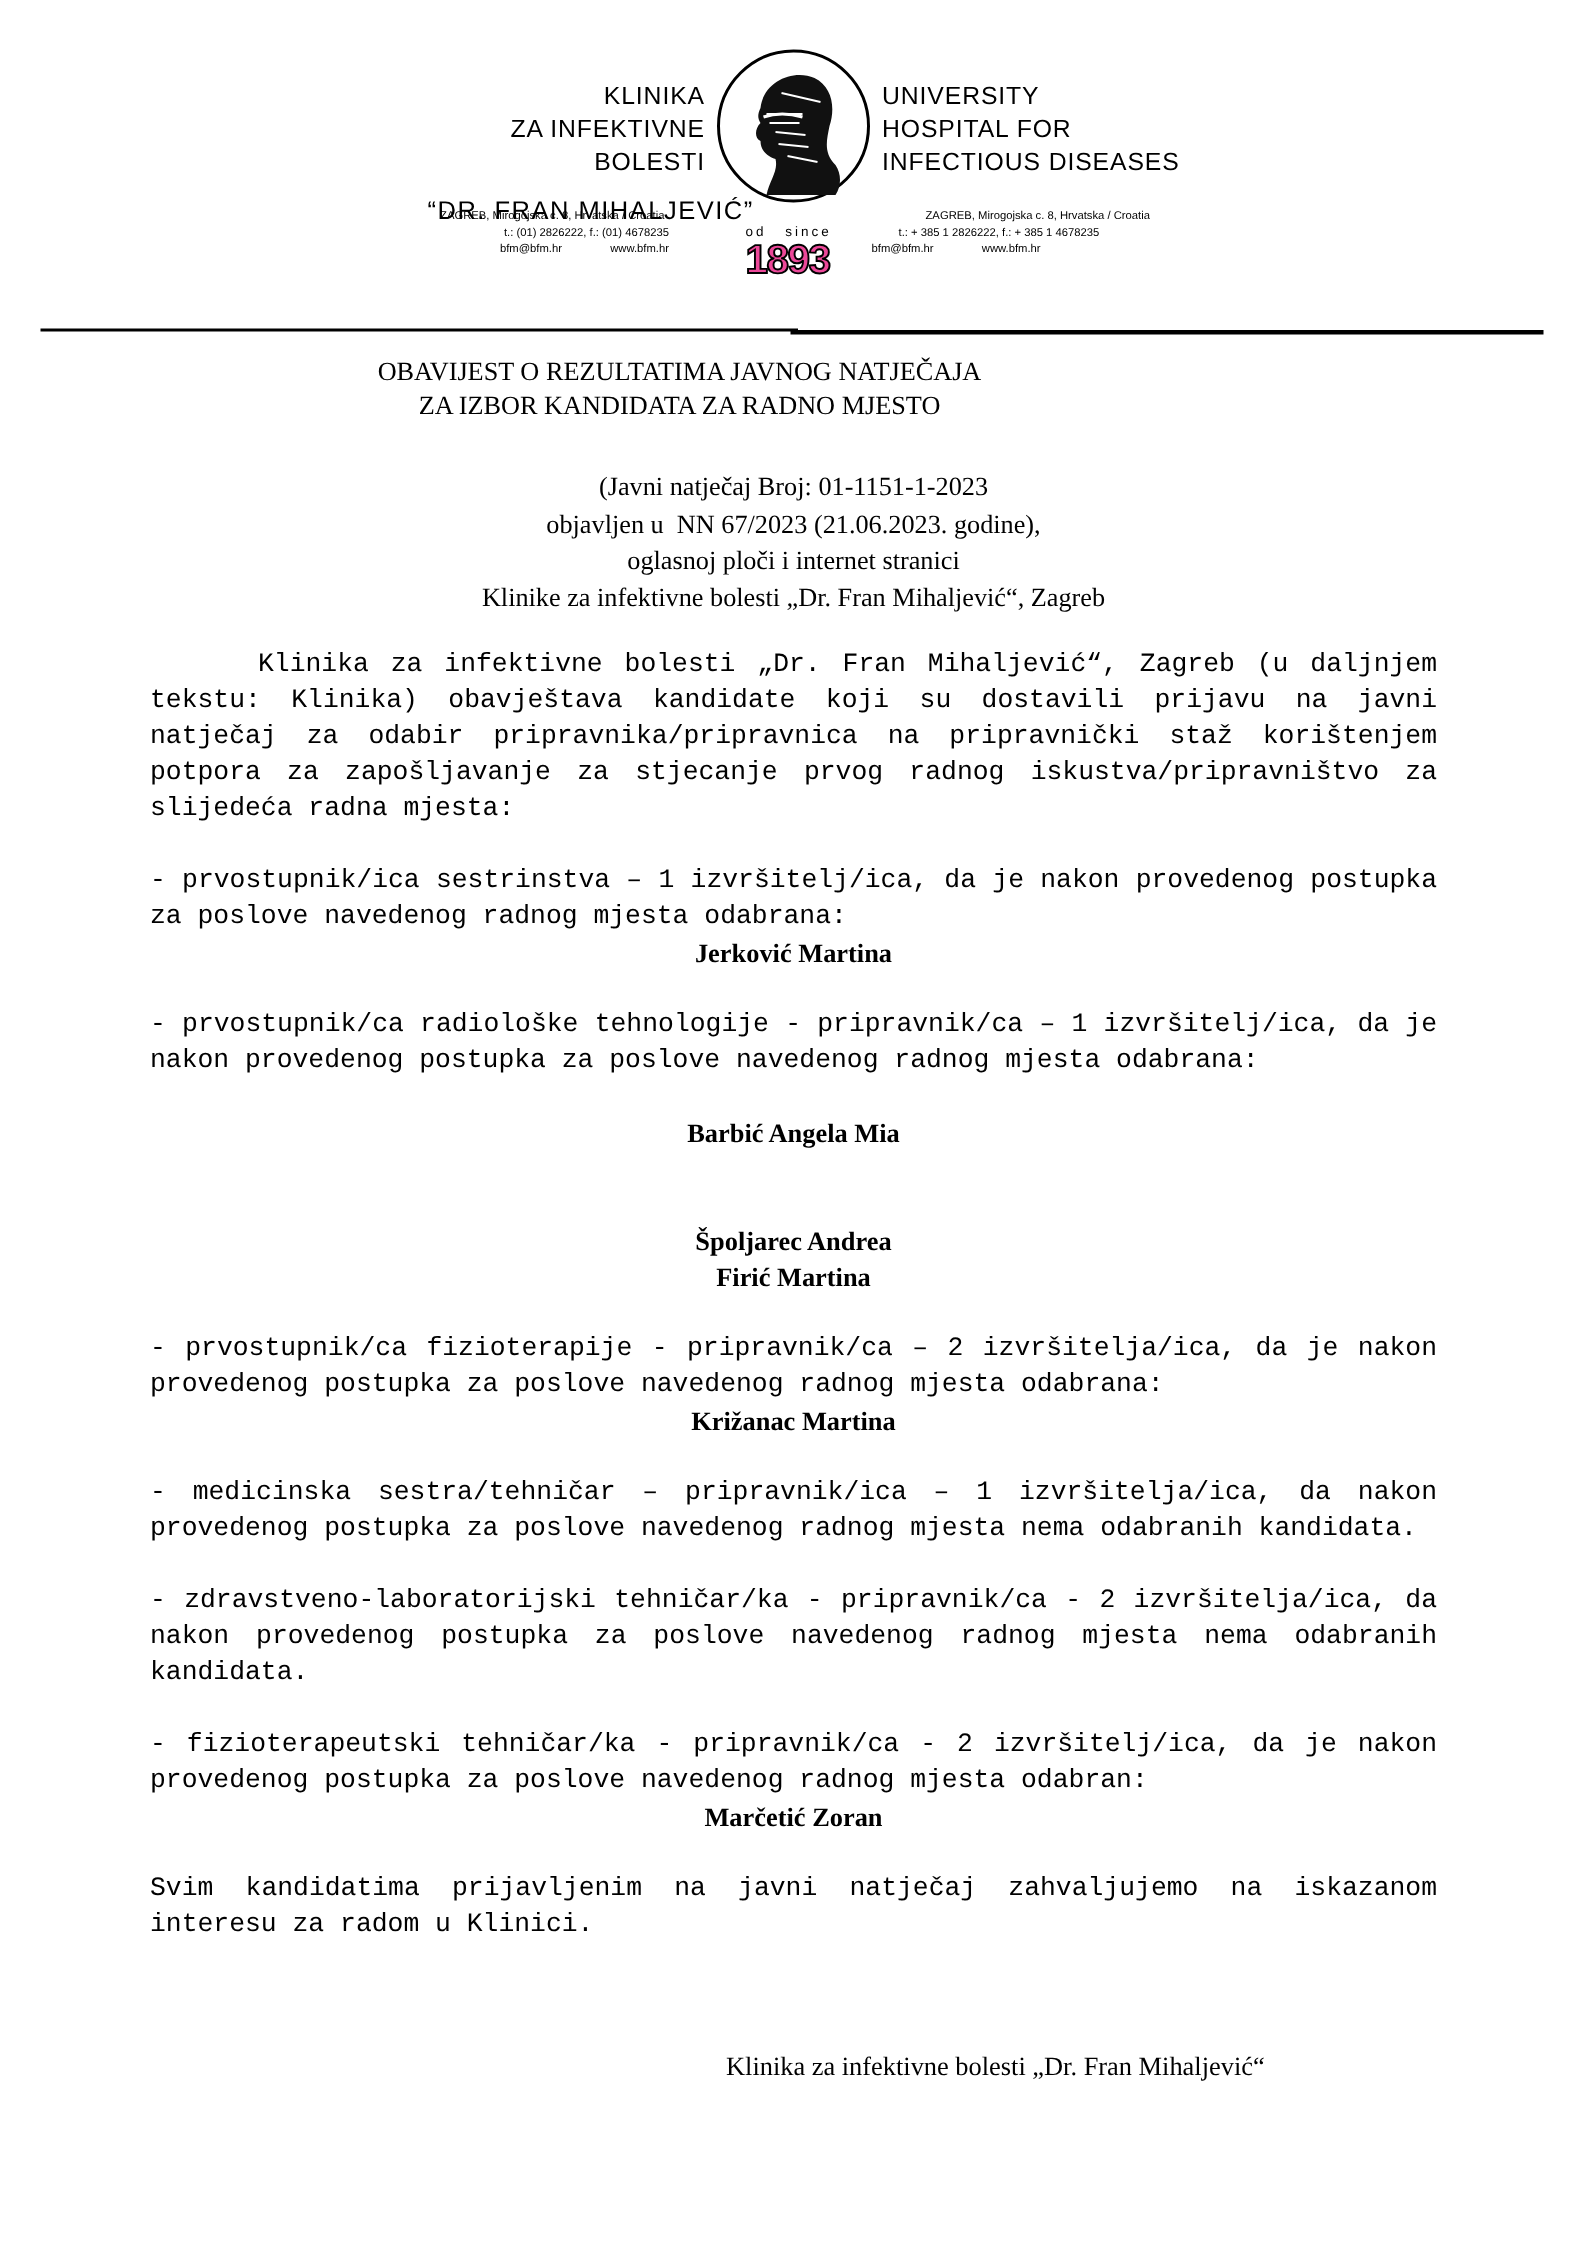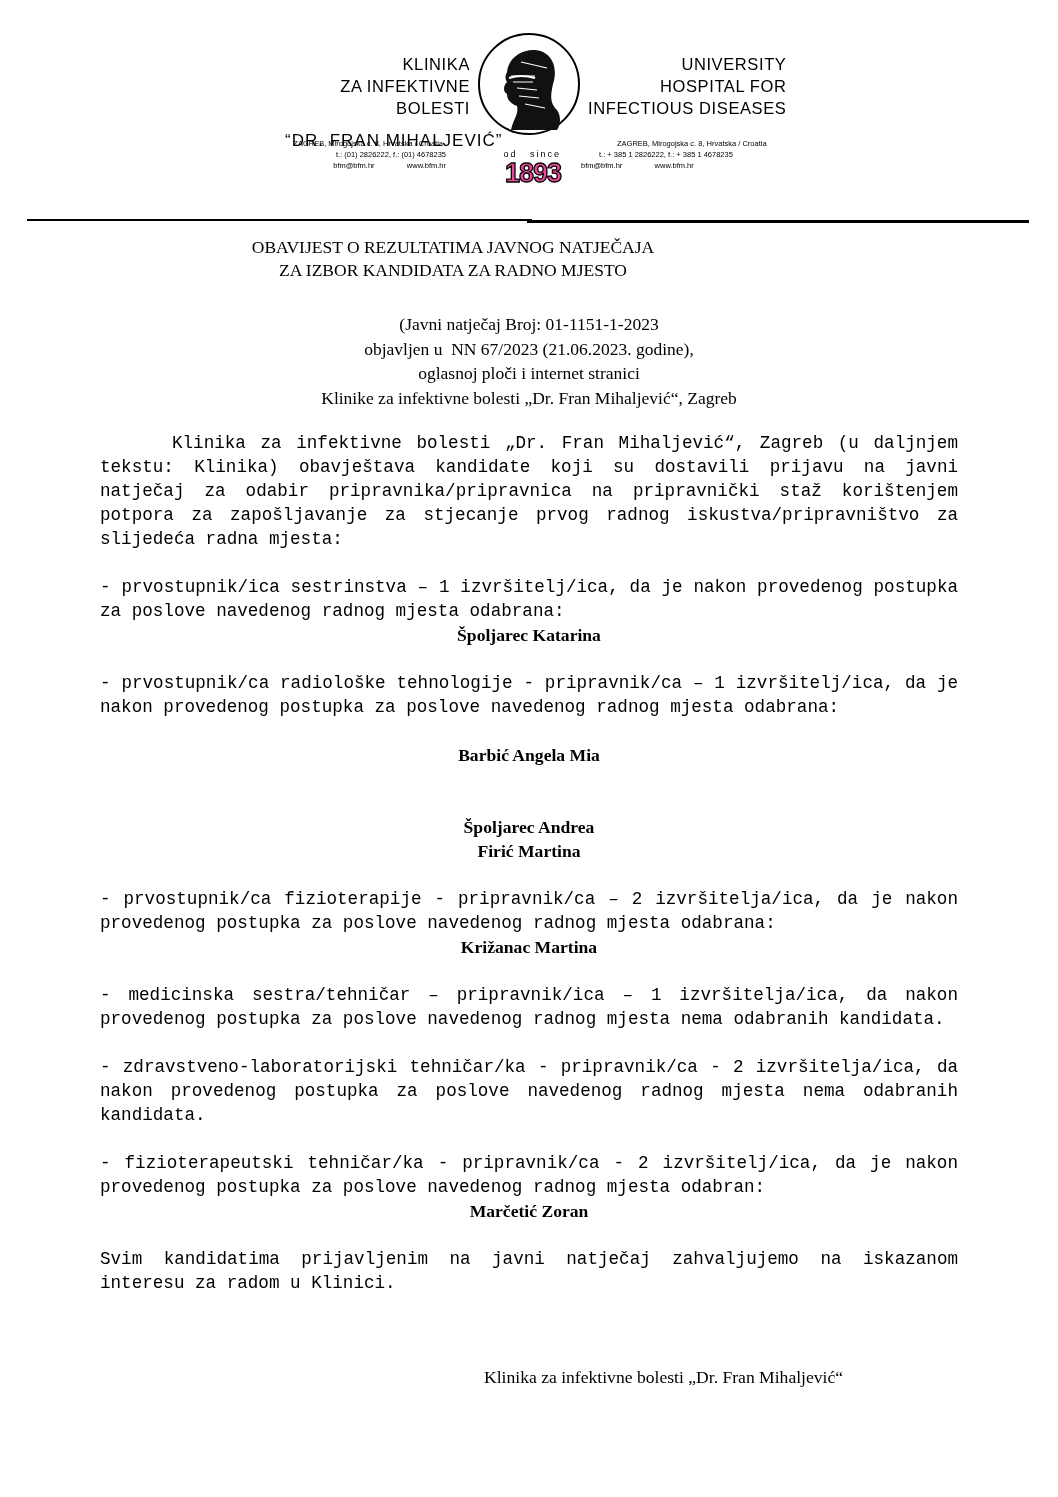--- a/index.html
+++ b/index.html
@@ -1,27 +1,27 @@
 <!DOCTYPE html>
 <html><head>
 <meta charset="utf-8">
 <style>
   html, body { margin: 0; padding: 0; background: #ffffff; }
   body { width: 1058px; height: 1497px; position: relative; overflow: hidden; color: #000; font-family: "Liberation Serif", serif; }
 
   
   .lh { position: absolute; left: 0; top: 0; width: 1058px; height: 200px; }
   .lh-left-name { position: absolute; right: 588px; top: 53px; text-align: right; font-family: "Liberation Sans", sans-serif; font-size: 16.5px; line-height: 22px; letter-spacing: 0.6px; }
-  .lh-right-name { position: absolute; left: 588px; top: 53px; text-align: right; font-family: "Liberation Sans", sans-serif; font-size: 16.5px; line-height: 22px; letter-spacing: 0.6px; }
+  .lh-right-name { position: absolute; left: 588px; top: 53px; text-align: left; font-family: "Liberation Sans", sans-serif; font-size: 16.5px; line-height: 22px; letter-spacing: 0.6px; }
   .lh-logo { position: absolute; left: 477px; top: 32px; width: 104px; height: 104px; }
   .lh-founder { position: absolute; left: 285px; top: 131px; width: 500px; text-align: left; font-family: "Liberation Sans", sans-serif; font-size: 17px; letter-spacing: 1px; }
   .lh-addr-left { position: absolute; right: 612px; top: 138px; text-align: right; font-family: "Liberation Sans Narrow", "Liberation Sans", sans-serif; font-size: 7.5px; line-height: 11px; }
   .lh-addr-left div:nth-child(2), .lh-addr-left div:nth-child(3) { }
   .lh-addr-right { position: absolute; left: 581px; top: 138px; text-align: left; font-family: "Liberation Sans Narrow", "Liberation Sans", sans-serif; font-size: 7.5px; line-height: 11px; }
-  .lh-since { position: absolute; left: 497px; top: 150px; width: 64px; text-align: right; font-family: "Liberation Sans", sans-serif; }
+  .lh-since { position: absolute; left: 497px; top: 150px; width: 64px; text-align: left; font-family: "Liberation Sans", sans-serif; }
   .lh-since-label { font-size: 9px; line-height: 9px; letter-spacing: 2px; word-spacing: 8px; }
   .lh-since-year { font-size: 27px; line-height: 28px; font-weight: bold; color: #ec4899; -webkit-text-stroke: 1.3px #000; letter-spacing: -1px; }
 
   .rule-left { position: absolute; left: 27px; top: 219px; width: 505px; height: 2px; background: #000; }
   .rule-right { position: absolute; left: 527px; top: 220px; width: 502px; height: 3px; background: #000; }
 
   
   .title { position: absolute; left: 0; top: 236px; width: 906px; text-align: center; font-size: 17.5px; line-height: 23px; }
   .subtitle { position: absolute; left: 0; top: 312px; width: 1058px; text-align: center; font-size: 17.5px; line-height: 24.5px; }
 
@@ -99,21 +99,21 @@
   <div>oglasnoj ploči i internet stranici</div>
   <div>Klinike za infektivne bolesti „Dr. Fran Mihaljević“, Zagreb</div>
 </div>
 
 <div class="body">
   <p class="p indent">Klinika za infektivne bolesti „Dr. Fran Mihaljević“, Zagreb (u daljnjem tekstu: Klinika) obavještava kandidate koji su dostavili prijavu na javni natječaj za odabir pripravnika/pripravnica na pripravnički staž korištenjem potpora za zapošljavanje za stjecanje prvog radnog iskustva/pripravništvo za slijedeća radna mjesta:</p>
   <div class="gap-lg"></div>
 
   <div>
     <p class="p">- prvostupnik/ica sestrinstva – 1 izvršitelj/ica, da je nakon provedenog postupka za poslove navedenog radnog mjesta odabrana:</p>
-    <p class="name">Špoljarec Katarina</p>
+    <p class="name">Jerković Martina</p>
   </div>
   <div class="gap-lg"></div>
 
   <div>
     <p class="p">- prvostupnik/ca radiološke tehnologije - pripravnik/ca – 1 izvršitelj/ica, da je nakon provedenog postupka za poslove navedenog radnog mjesta odabrana:</p>
     <div class="gap-lg"></div>
     <p class="name">Barbić Angela Mia</p>
   </div>
   <div class="gap-lg"></div>
 

